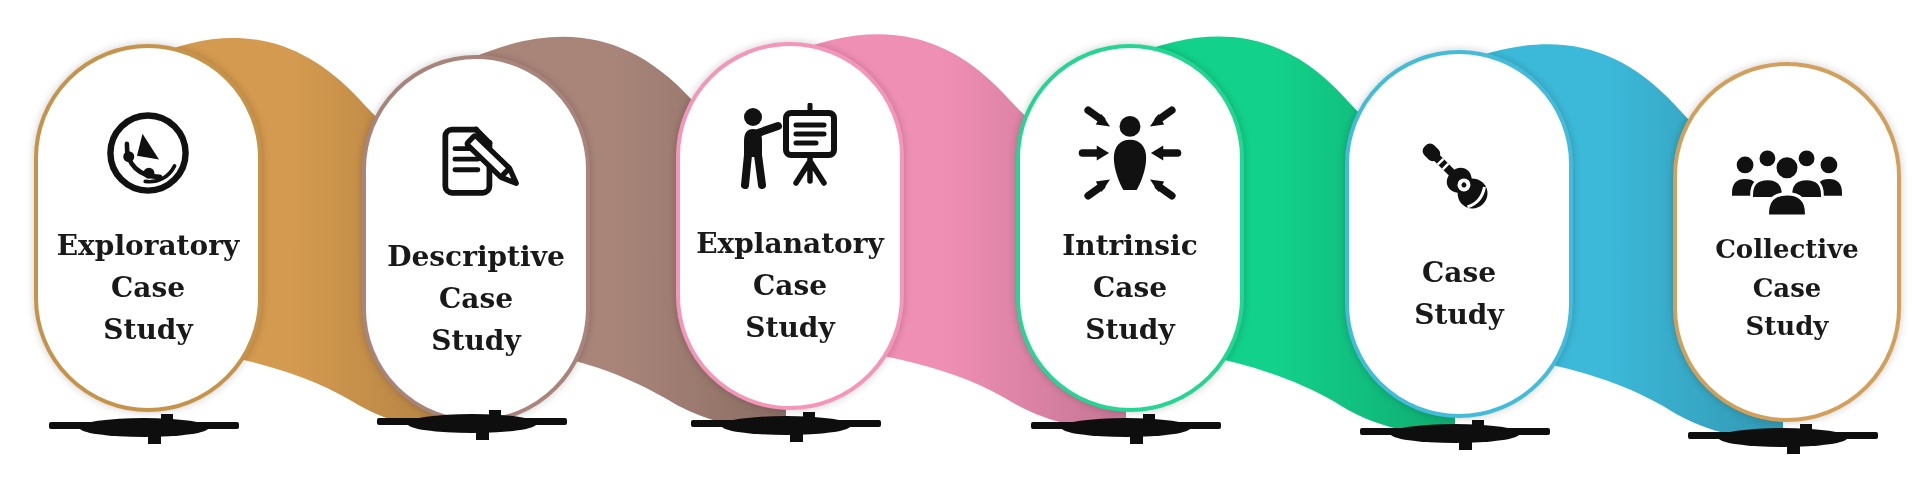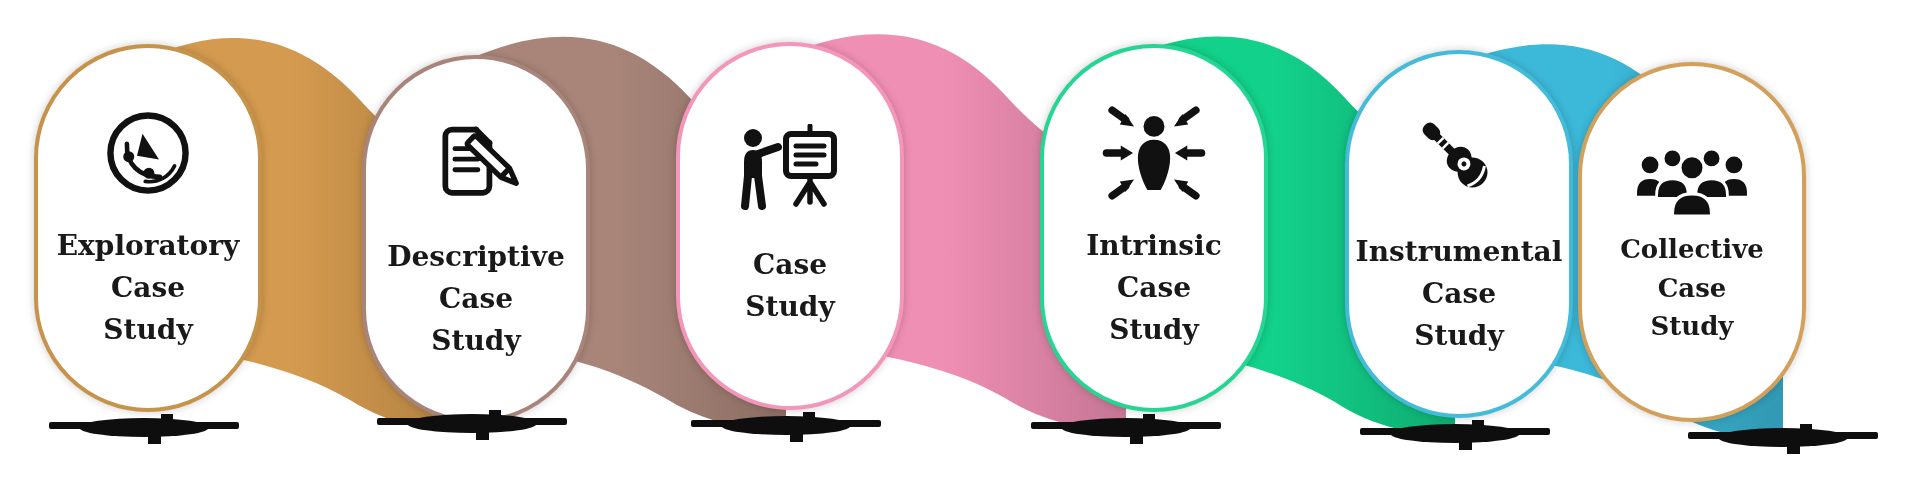--- a/index.html
+++ b/index.html
@@ -7,21 +7,21 @@
          font-family:"DejaVu Serif","Liberation Serif",serif;}
   .ribbons{position:absolute;left:0;top:0;width:1920px;height:480px;}
   .card{position:absolute;width:220px;height:360px;background:#ffffff;border:4px solid #999;
         border-radius:114px;display:flex;flex-direction:column;align-items:center;justify-content:center;
         gap:24px;box-shadow:0 0 9px rgba(0,0,0,0.20);}
   .c1{left:34px;top:44px;}
   .c2{left:362px;top:55px;}
   .c3{left:676px;top:42px;}
   .c4{left:1016px;top:44px;}
   .c5{left:1345px;top:50px;}
-  .c6{left:1578px;top:62px;height:352px;gap:12px;}
+  .c6{left:1673px;top:62px;height:352px;gap:12px;}
   .icon-box{height:96px;display:flex;align-items:center;justify-content:center;}
   .c6 .icon-box{height:80px;}
   .label{text-align:center;font-weight:bold;font-size:28px;line-height:1.5;color:#191919;}
   .c6 .label{font-size:26px;line-height:1.48;}
   .stand{position:absolute;width:190px;height:32px;}
   .s1{left:49px;top:414px;}
   .s2{left:377px;top:410px;}
   .s3{left:691px;top:412px;}
   .s4{left:1031px;top:414px;}
   .s5{left:1360px;top:420px;}
@@ -121,32 +121,33 @@
         <path d="M14 38 q0 -12 9 -12 q9 0 9 12 l0 16 h-18 z" fill="#111"></path>
         <path d="M28 30 L48 23" fill="none" stroke="#111" stroke-width="8" stroke-linecap="round"></path>
         <path d="M18 52 L15 82 M28 52 L32 82" fill="none" stroke="#111" stroke-width="8" stroke-linecap="round"></path>
         <rect x="56" y="10" width="48" height="42" rx="5" fill="none" stroke="#111" stroke-width="6"></rect>
         <path d="M66 22 h28 M66 31 h28 M66 40 h20" fill="none" stroke="#111" stroke-width="5" stroke-linecap="round"></path>
         <path d="M80 10 V2" fill="none" stroke="#111" stroke-width="5" stroke-linecap="round"></path>
         <path d="M80 52 v26 M80 58 l-14 22 M80 58 l14 22" fill="none" stroke="#111" stroke-width="5.5" stroke-linecap="round"></path>
       </svg>
     </div>
     <div class="label">
+      <div>Explanatory</div>
       <div>Case</div>
       <div>Study</div>
     </div>
   </div>
   <div class="stand s3">
     <div class="stand-post"></div>
     <div class="stand-bar"></div>
     <div class="stand-blob"></div>
     <div class="stand-stem"></div>
   </div>
 
-  <div class="card c4" style="border-color: rgb(37, 213, 147); margin-left: 24px;">
+  <div class="card c4" style="border-color: rgb(37, 213, 147);">
     <div class="icon-box">
       <svg width="114" height="104" viewBox="0 0 120 108">
         <circle cx="60" cy="26" r="11" fill="#111"></circle>
         <path d="M60 40 c-11 0 -17 8 -17 19 c0 13 6 27 10 34 h14 c4 -7 10 -21 10 -34 c0 -11 -6 -19 -17 -19 z" fill="#111"></path>
         <path d="M16 9 L30 19" stroke="#111" stroke-width="8" stroke-linecap="round"></path>
           <polygon points="39,26 24,24 30,13" fill="#111"></polygon>
         <path d="M104 9 L90 19" stroke="#111" stroke-width="8" stroke-linecap="round"></path>
           <polygon points="81,26 96,24 90,13" fill="#111"></polygon>
         <path d="M10 54 L26 54" stroke="#111" stroke-width="8" stroke-linecap="round"></path>
           <polygon points="38,54 25,46 25,62" fill="#111"></polygon>
@@ -179,21 +180,20 @@
           <rect x="44" y="15" width="8" height="24" fill="#111"></rect>
           <path d="M44 22 h8 M44 29 h8" stroke="#fff" stroke-width="2.5"></path>
           <path d="M48 37 c8 0 13 5 13 11 c0 3 -1 5 -3 8 c3 3 5 7 5 11 c0 9 -7 15 -15 15 c-8 0 -15 -6 -15 -15 c0 -4 2 -8 5 -11 c-2 -3 -3 -5 -3 -8 c0 -6 5 -11 13 -11 z" fill="#111"></path>
           <circle cx="48" cy="55" r="6.5" fill="#fff"></circle>
           <circle cx="48" cy="55" r="2.5" fill="#111"></circle>
           <path d="M35 73 q13 7 26 -2" stroke="#fff" stroke-width="3" fill="none"></path>
         </g>
       </svg>
     </div>
     <div class="label">
-      <div>Instrumental</div>
       <div>Case</div>
       <div>Study</div>
     </div>
   </div>
   <div class="stand s5">
     <div class="stand-post"></div>
     <div class="stand-bar"></div>
     <div class="stand-blob"></div>
     <div class="stand-stem"></div>
   </div>

